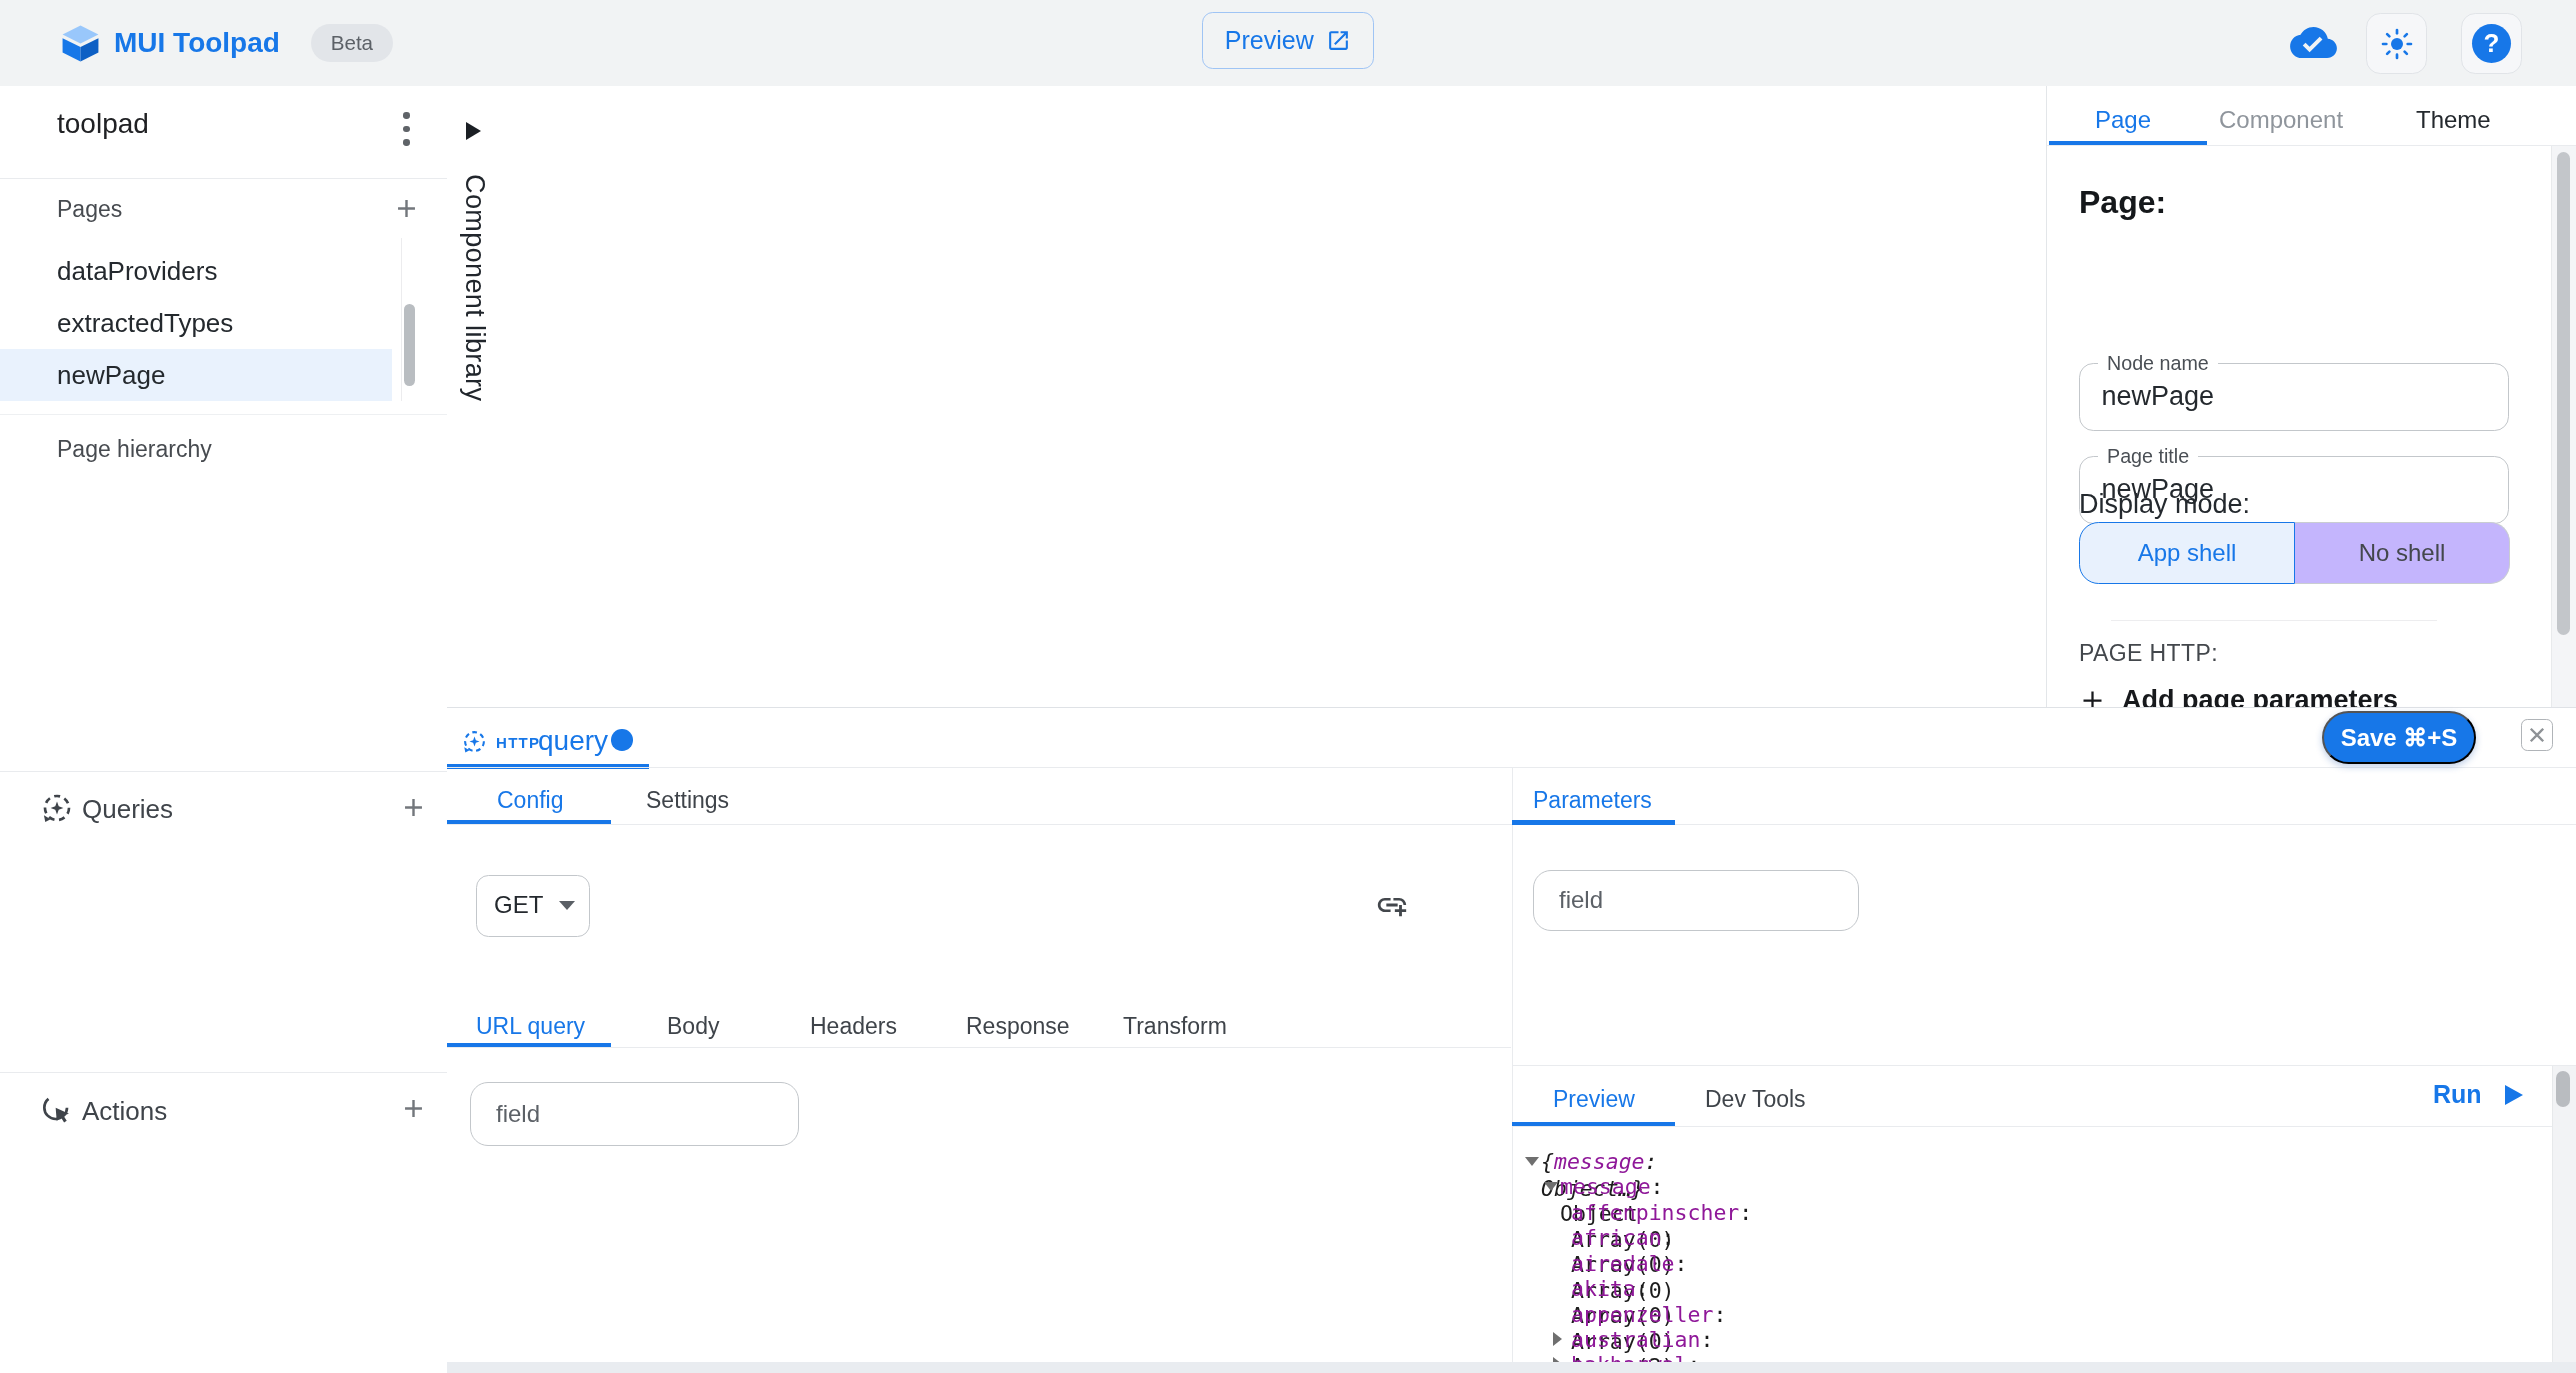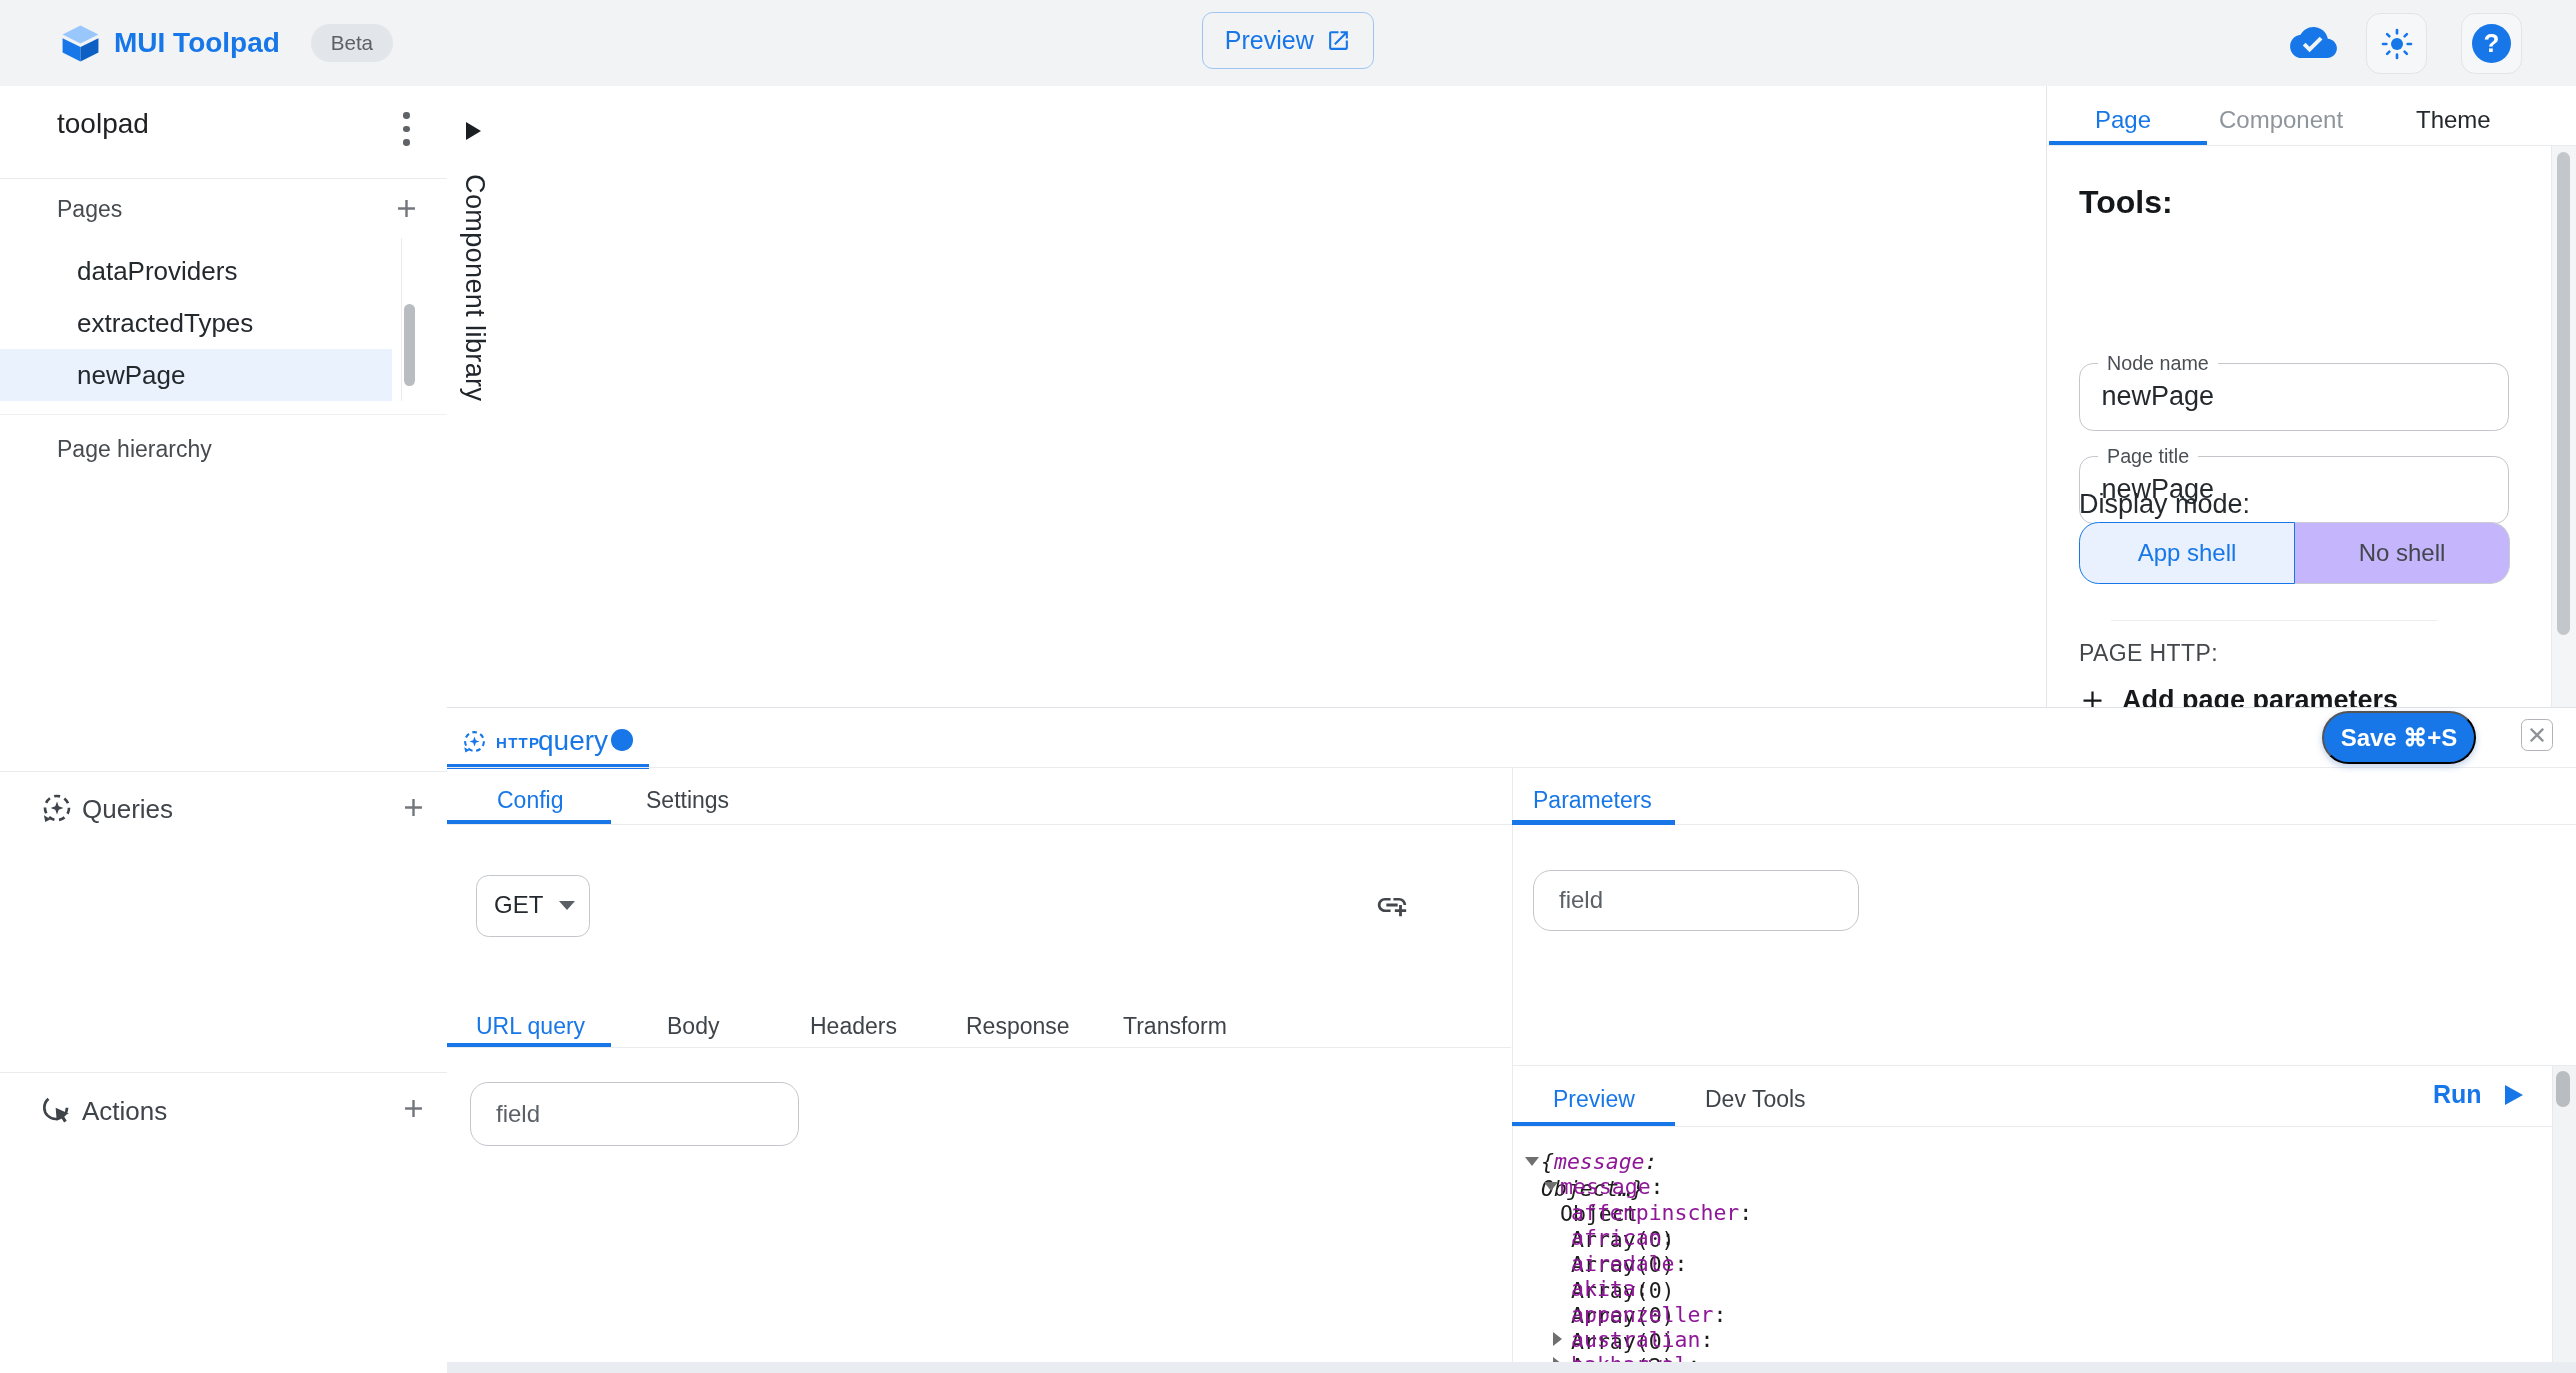--- a/index.html
+++ b/index.html
@@ -42,21 +42,21 @@
 
   
   #sidebar{left:0;top:86px;width:447px;height:1288px;background:#fff;border-right:0.9px solid var(--border);}
   #project-name{left:57px;top:108px;font-size:28px;color:#202124;}
   #kebab-btn{left:386px;top:104px;width:41px;height:50px;display:flex;flex-direction:column;align-items:center;
              justify-content:center;gap:7.2px;cursor:pointer;}
   .kdot{width:6.3px;height:6.3px;border-radius:50%;background:#5f6368;}
   .sb-divider{left:0;width:447px;height:0.9px;background:var(--divider);}
   .sb-label{left:57px;font-size:23px;color:var(--txt2);}
   .plus-btn{width:39px;height:39px;display:flex;align-items:center;justify-content:center;cursor:pointer;}
-  .page-item{left:0;width:392px;height:52px;line-height:52px;padding-left:77px;font-size:26px;color:#24292e;
+  .page-item{left:0;width:392px;height:52px;line-height:52px;padding-left:57px;font-size:26px;color:#24292e;
              cursor:pointer;box-sizing:border-box;}
   .page-item.selected{background:#e9f2fd;}
   #pages-track{left:401px;top:238px;width:0.9px;height:163px;background:#ececee;}
   #pages-thumb{left:404px;top:304px;width:10.7px;height:82px;border-radius:5.4px;background:#b9bdc1;cursor:pointer;}
   .section-icon{left:41px;width:32px;height:32px;}
   .section-label{left:82px;font-size:26px;color:var(--tab-inactive);}
 
   
   #strip{left:447px;top:86px;width:54px;height:621px;background:#fff;border-right:0.9px solid var(--border);}
   #strip-arrow{left:466px;top:122px;width:0;height:0;border-top:9.8px solid transparent;border-bottom:9.8px solid transparent;
@@ -255,21 +255,21 @@
 
   <div id="inspector" class="abs">
     <div class="rp-tab active" style="left:48px;color:var(--accent)">Page</div>
     <div class="rp-tab" style="left:172px;color:#8f959c">Component</div>
     <div class="rp-tab" style="left:369px;color:#24292e">Theme</div>
     <div id="rp-indicator" class="abs"></div>
     <div id="rp-tabdivider" class="abs"></div>
     <div id="rp-scroll-track" class="abs"></div>
     <div id="rp-scroll-thumb" class="abs"></div>
 
-    <div id="page-heading" class="abs">Tools:</div>
+    <div id="page-heading" class="abs">Page:</div>
 
     <div class="abs outl-input" style="top:277px">
       <span class="outl-label">Node name</span>
       <span class="outl-value">newPage</span>
     </div>
     <div class="abs outl-input" style="top:370px">
       <span class="outl-label">Page title</span>
       <span class="outl-value">newPage</span>
     </div>
 

